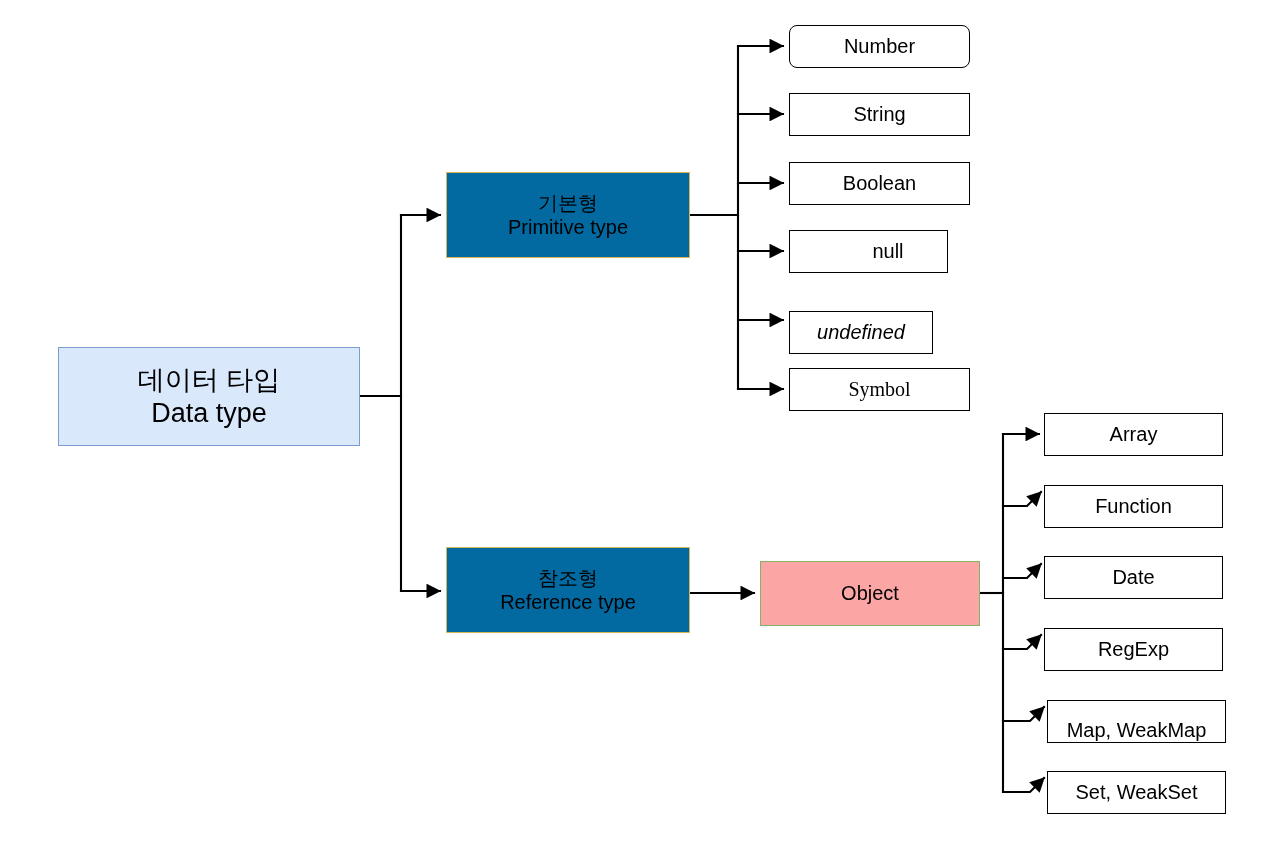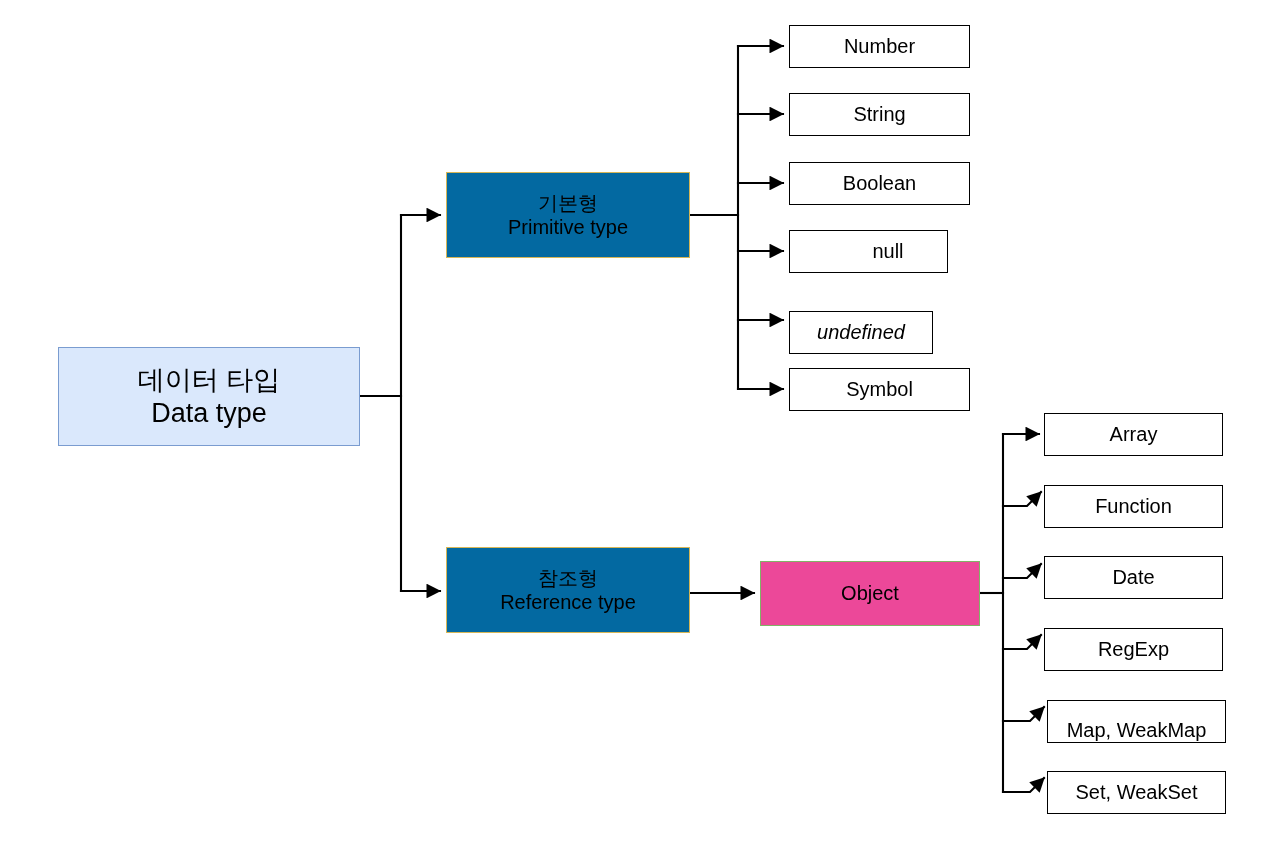--- a/index.html
+++ b/index.html
@@ -49,21 +49,21 @@
     background: #dae8fc;
     border: 1.6px solid #7a9cd0;
     font-size: 27px;
   }
   .node-group {
     background: #0369a1;
     border: 1.6px solid #d6b656;
     font-size: 20px;
   }
   .node-object {
-    background: #ec4899;
+    background: #fca5a5;
     border: 1.6px solid #82b366;
     font-size: 20px;
   }
   .node-label {
     display: block;
     white-space: pre-line;
   }
 </style>
 </head>
 <body>
@@ -127,36 +127,36 @@
 
   <div class="node node-group" style="left:446px; top:547px; width:244px; height:86px;">
     <span class="node-label">참조형
 Reference type</span>
   </div>
 
   <div class="node node-object" style="left:760px; top:561px; width:220px; height:65px;">
     <span class="node-label">Object</span>
   </div>
 
-  <div class="node node-plain" style="left:789px; top:25px; width:181px; height:43px;">
+  <div class="node node-plain" style="left:789px; top:25px; width:181px; height:43px;border-radius:8px;">
     <span class="node-label">Number</span>
   </div>
   <div class="node node-plain" style="left:789px; top:93px; width:181px; height:43px;">
     <span class="node-label">String</span>
   </div>
   <div class="node node-plain" style="left:789px; top:162px; width:181px; height:43px;">
     <span class="node-label">Boolean</span>
   </div>
   <div class="node node-plain" style="left:789px; top:230px; width:159px; height:43px;padding-left:39px;">
     <span class="node-label">null</span>
   </div>
   <div class="node node-plain" style="left:789px; top:311px; width:144px; height:43px;font-style:italic;">
     <span class="node-label">undefined</span>
   </div>
-  <div class="node node-plain" style="left:789px; top:368px; width:181px; height:43px;">
+  <div class="node node-plain" style="left:789px; top:368px; width:181px; height:43px;font-family:Liberation Serif, serif;">
     <span class="node-label">Symbol</span>
   </div>
 
   <div class="node node-plain" style="left:1044px; top:413px; width:179px; height:43px;">
     <span class="node-label">Array</span>
   </div>
   <div class="node node-plain" style="left:1044px; top:485px; width:179px; height:43px;">
     <span class="node-label">Function</span>
   </div>
   <div class="node node-plain" style="left:1044px; top:556px; width:179px; height:43px;">

